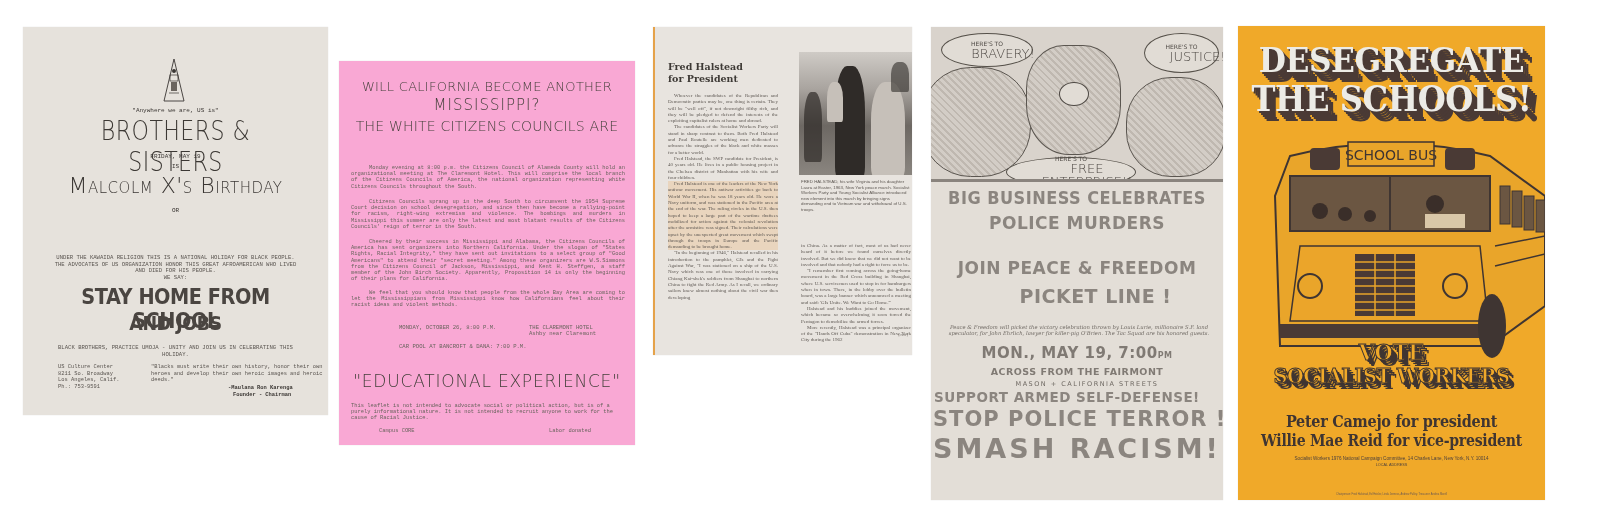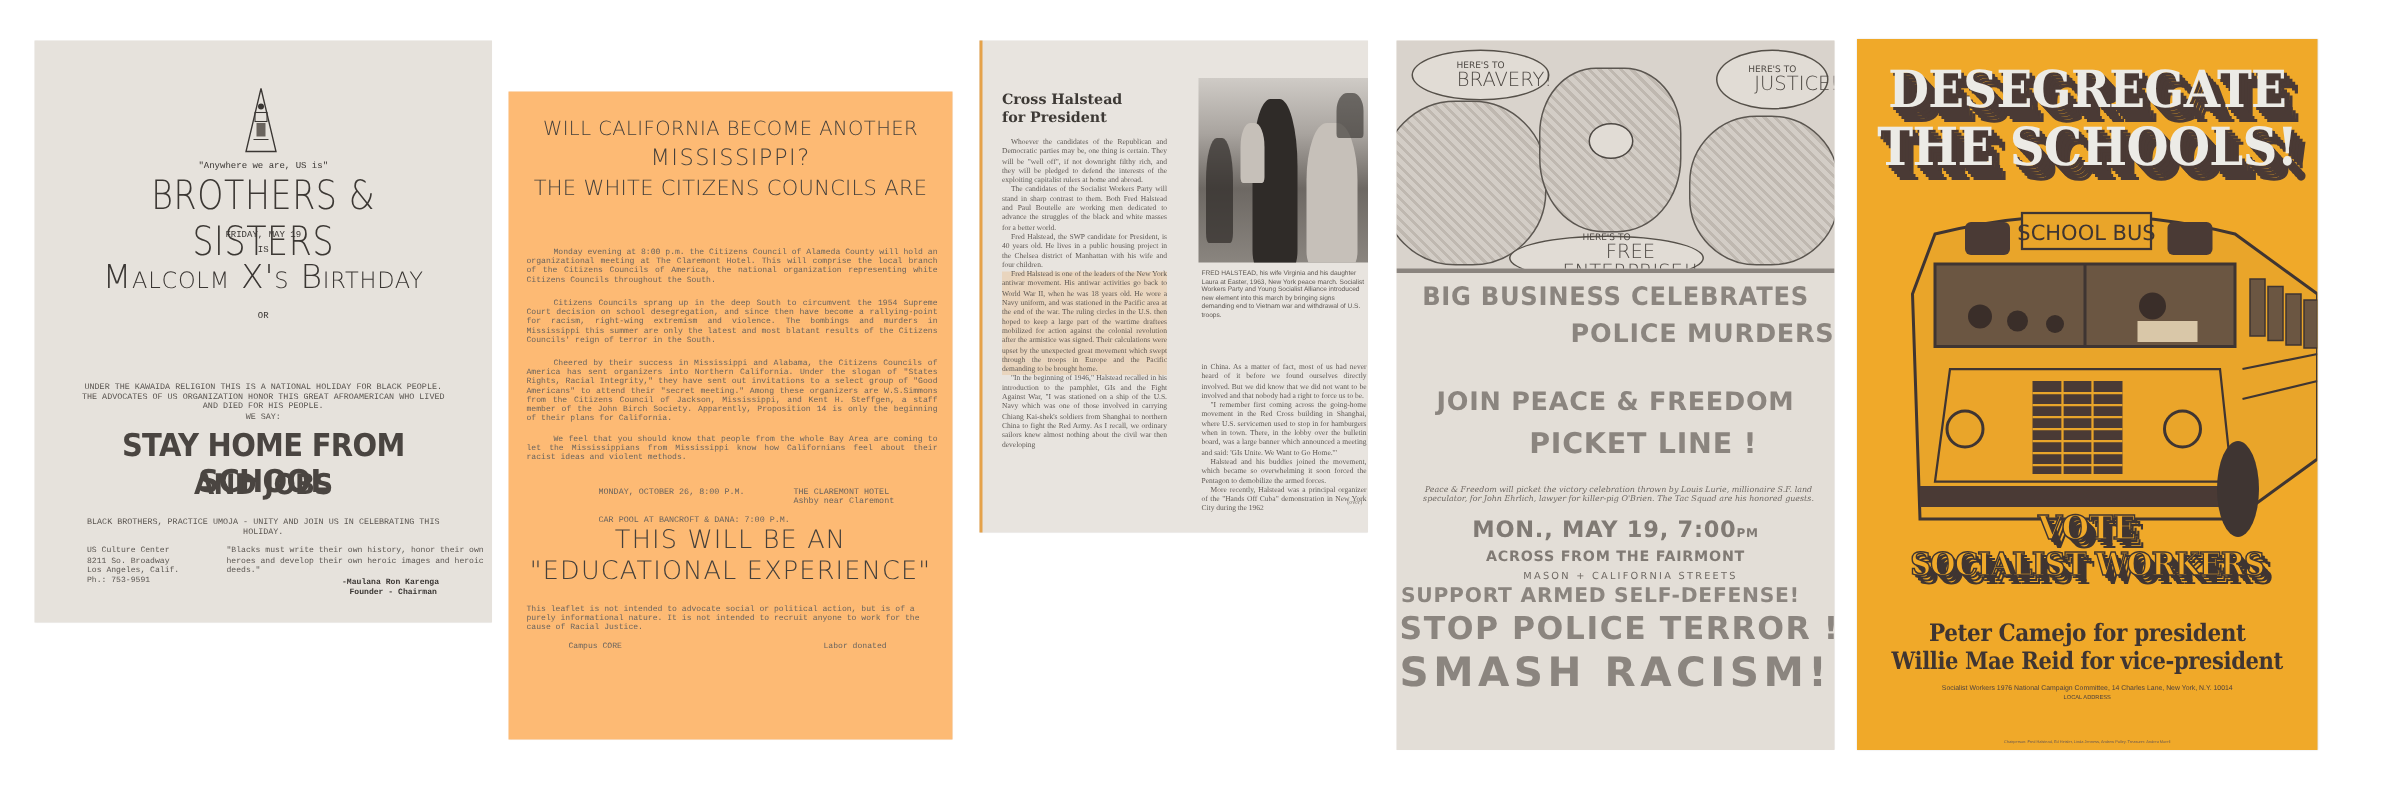--- a/index.html
+++ b/index.html
@@ -18,21 +18,21 @@
     #doc1 .h-kuz { position: absolute; top: 192px; left: 0; right: 0; font-size: 17px; font-weight: 200; font-variant: small-caps; }
     #doc1 .body-mono { position: absolute; top: 228px; left: 30px; right: 30px; font-family: "Liberation Mono", monospace; font-size: 5.6px; line-height: 6.6px; text-align: center; color: #5a5550; }
     #doc1 .h-stay { position: absolute; top: 258px; left: 0; right: 0; font-family: "DejaVu Sans", sans-serif; font-size: 21px; font-weight: 700; letter-spacing: -0.5px; transform: scaleX(0.92); color: #4a4541; }
     #doc1 .h-jobs { position: absolute; top: 285px; left: 0; right: 0; font-size: 19px; font-weight: 700; letter-spacing: -0.5px; color: #4a4541; transform: scaleX(0.92); }
     #doc1 .practice { position: absolute; top: 318px; left: 30px; right: 30px; font-family: "Liberation Mono", monospace; font-size: 5.6px; line-height: 6.6px; color: #5a5550; }
     #doc1 .address { position: absolute; top: 337px; left: 35px; width: 90px; text-align: left; font-family: "Liberation Mono", monospace; font-size: 5.4px; line-height: 6.6px; color: #5a5550; }
     #doc1 .quote { position: absolute; top: 337px; left: 128px; width: 175px; text-align: left; font-family: "Liberation Mono", monospace; font-size: 5.4px; line-height: 6.6px; color: #5a5550; }
     #doc1 .sig { position: absolute; top: 358px; left: 205px; width: 90px; text-align: left; font-family: "Liberation Mono", monospace; font-size: 5.4px; line-height: 6.6px; color: #3a3633; font-weight: bold; }
 
     
-    #doc2 { left: 339px; top: 61px; width: 296px; height: 432px; background: #fdba74; color: #4b4540; text-align: center; }
+    #doc2 { left: 339px; top: 61px; width: 296px; height: 384px; background: #f9a8d4; color: #4b4540; text-align: center; }
     #doc2 .hand { position: absolute; left: 0; right: 0; font-family: "DejaVu Sans", sans-serif; font-weight: 200; color: #45403b; }
     #doc2 .h1 { top: 18px; font-size: 13px; letter-spacing: 0.3px; }
     #doc2 .h2 { top: 35px; font-size: 15px; letter-spacing: 1px; }
     #doc2 .h3 { top: 57px; font-size: 14px; letter-spacing: 0.2px; }
     #doc2 .h4 { top: 80px; font-size: 14px; letter-spacing: 0.2px; }
     #doc2 .para { position: absolute; left: 12px; right: 10px; font-family: "Liberation Mono", monospace; font-size: 5.4px; line-height: 6.2px; text-align: justify; color: #6a645e; text-indent: 18px; }
     #doc2 .p1 { top: 104px; } #doc2 .p2 { top: 138px; } #doc2 .p3 { top: 178px; } #doc2 .p4 { top: 229px; }
     #doc2 .event { position: absolute; font-family: "Liberation Mono", monospace; font-size: 5.6px; line-height: 6.4px; text-align: left; color: #6a645e; }
     #doc2 .h-edu1 { top: 289px; font-size: 17px; letter-spacing: 0.8px; }
     #doc2 .h-edu2 { top: 310px; font-size: 17px; letter-spacing: 0.8px; }
@@ -58,21 +58,21 @@
     #doc4 .cartoon { position: absolute; left: 0; top: 0; width: 292px; height: 155px; background: #d9d3cc; border-bottom: 3px solid #8a847e; overflow: hidden; }
     #doc4 .bubble { position: absolute; border: 1.5px solid #555049; border-radius: 50%; font-family: "DejaVu Sans", sans-serif; color: #4e4944; background: #e1dcd5; display: flex; flex-direction: column; align-items: center; justify-content: center; line-height: 1; }
     #doc4 .b1 { left: 10px; top: 6px; width: 92px; height: 34px; }
     #doc4 .b2 { left: 213px; top: 6px; width: 75px; height: 40px; }
     #doc4 .b3 { left: 75px; top: 130px; width: 130px; height: 30px; }
     #doc4 .b-small { font-size: 6px; }
     #doc4 .b-big { font-size: 13px; font-weight: 200; margin-left: 32px; }
     #doc4 .face { position: absolute; border: 1.5px solid #5b5650; border-radius: 45%; background: repeating-linear-gradient(45deg, #d3cdc6 0 3px, #bfb8b0 3px 5px); }
     #doc4 .h { position: absolute; left: 0; right: 0; font-family: "DejaVu Sans", sans-serif; font-weight: 900; color: #8b857f; letter-spacing: 0.5px; }
     #doc4 .h-big1 { top: 161px; font-size: 17px; transform: scaleX(0.95); }
-    #doc4 .h-big2 { top: 186px; font-size: 17px; text-align: right; }
+    #doc4 .h-big2 { top: 186px; font-size: 17px; }
     #doc4 .h-join { top: 231px; font-size: 17px; }
     #doc4 .h-picket { top: 258px; font-size: 19px; margin-left: 37px; }
     #doc4 .script { position: absolute; top: 297px; left: 14px; right: 10px; font-family: "DejaVu Serif", serif; font-style: italic; font-size: 5.3px; line-height: 6.3px; color: #6f6963; }
     #doc4 .h-mon { top: 317px; font-size: 15px; color: #807a74; }
     #doc4 .h-mon small { font-size: 8px; }
     #doc4 .h-across { top: 339px; font-size: 9.5px; color: #807a74; }
     #doc4 .mason { position: absolute; top: 353px; left: 0; right: 0; font-family: "DejaVu Sans", sans-serif; font-size: 6.5px; letter-spacing: 1.5px; color: #6f6963; margin-left: 20px; }
     #doc4 .h-support { top: 362px; font-size: 13.5px; color: #8b857f; text-align: left; padding-left: 3px; white-space: nowrap; }
     #doc4 .h-stop { top: 380px; font-size: 21px; color: #8b857f; letter-spacing: 1px; white-space: nowrap; text-align: left; padding-left: 2px; }
     #doc4 .h-smash { top: 406px; font-size: 27px; color: #8b857f; letter-spacing: 3px; white-space: nowrap; text-align: left; padding-left: 2px; }
@@ -137,30 +137,29 @@
   <div class="para p1">Monday evening at 8:00 p.m. the Citizens Council of Alameda County will hold an organizational meeting at The Claremont Hotel. This will comprise the local branch of the Citizens Councils of America, the national organization representing white Citizens Councils throughout the South.</div>
   <div class="para p2">Citizens Councils sprang up in the deep South to circumvent the 1954 Supreme Court decision on school desegregation, and since then have become a rallying-point for racism, right-wing extremism and violence. The bombings and murders in Mississippi this summer are only the latest and most blatant results of the Citizens Councils' reign of terror in the South.</div>
   <div class="para p3">Cheered by their success in Mississippi and Alabama, the Citizens Councils of America has sent organizers into Northern California. Under the slogan of "States Rights, Racial Integrity," they have sent out invitations to a select group of "Good Americans" to attend their "secret meeting." Among these organizers are W.S.Simmons from the Citizens Council of Jackson, Mississippi, and Kent H. Steffgen, a staff member of the John Birch Society. Apparently, Proposition 14 is only the beginning of their plans for California.</div>
   <div class="para p4">We feel that you should know that people from the whole Bay Area are coming to let the Mississippians from Mississippi know how Californians feel about their racist ideas and violent methods.</div>
   <div class="event" style="top:264px;left:60px">MONDAY, OCTOBER 26, 8:00 P.M.</div>
   <div class="event" style="top:264px;left:190px">
     <div>THE CLAREMONT HOTEL</div>
     <div>Ashby near Claremont</div>
   </div>
   <div class="event" style="top:283px;left:60px">CAR POOL AT BANCROFT &amp; DANA:  7:00  P.M.</div>
-  <div class="hand h-edu1">THIS WILL BE AN</div>
   <div class="hand h-edu2">"EDUCATIONAL  EXPERIENCE"</div>
   <div class="disclaimer">This leaflet is not intended to advocate social or political action, but is of a purely informational nature. It is not intended to recruit anyone to work for the cause of Racial Justice.</div>
   <div class="foot" style="left:40px">Campus  CORE</div>
   <div class="foot" style="left:210px">Labor donated</div>
 </div>
 
 <div class="doc" id="doc3">
   <div class="title">
-    <div>Cross Halstead</div>
+    <div>Fred Halstead</div>
     <div>for President</div>
   </div>
   <div class="col col-left">
     <p>Whoever the candidates of the Republican and Democratic parties may be, one thing is certain. They will be "well off", if not downright filthy rich, and they will be pledged to defend the interests of the exploiting capitalist rulers at home and abroad.</p>
     <p>The candidates of the Socialist Workers Party will stand in sharp contrast to them. Both Fred Halstead and Paul Boutelle are working men dedicated to advance the struggles of the black and white masses for a better world.</p>
     <p>Fred Halstead, the SWP candidate for President, is 40 years old. He lives in a public housing project in the Chelsea district of Manhattan with his wife and four children.</p>
     <p class="highlight">Fred Halstead is one of the leaders of the New York antiwar movement. His antiwar activities go back to World War II, when he was 18 years old. He wore a Navy uniform, and was stationed in the Pacific area at the end of the war. The ruling circles in the U.S. then hoped to keep a large part of the wartime draftees mobilized for action against the colonial revolution after the armistice was signed. Their calculations were upset by the unexpected great movement which swept through the troops in Europe and the Pacific demanding to be brought home.</p>
     <p>"In the beginning of 1946," Halstead recalled in his introduction to the pamphlet, GIs and the Fight Against War, "I was stationed on a ship of the U.S. Navy which was one of those involved in carrying Chiang Kai-shek's soldiers from Shanghai to northern China to fight the Red Army. As I recall, we ordinary sailors knew almost nothing about the civil war then developing</p>
   </div>
   <div class="photo">

